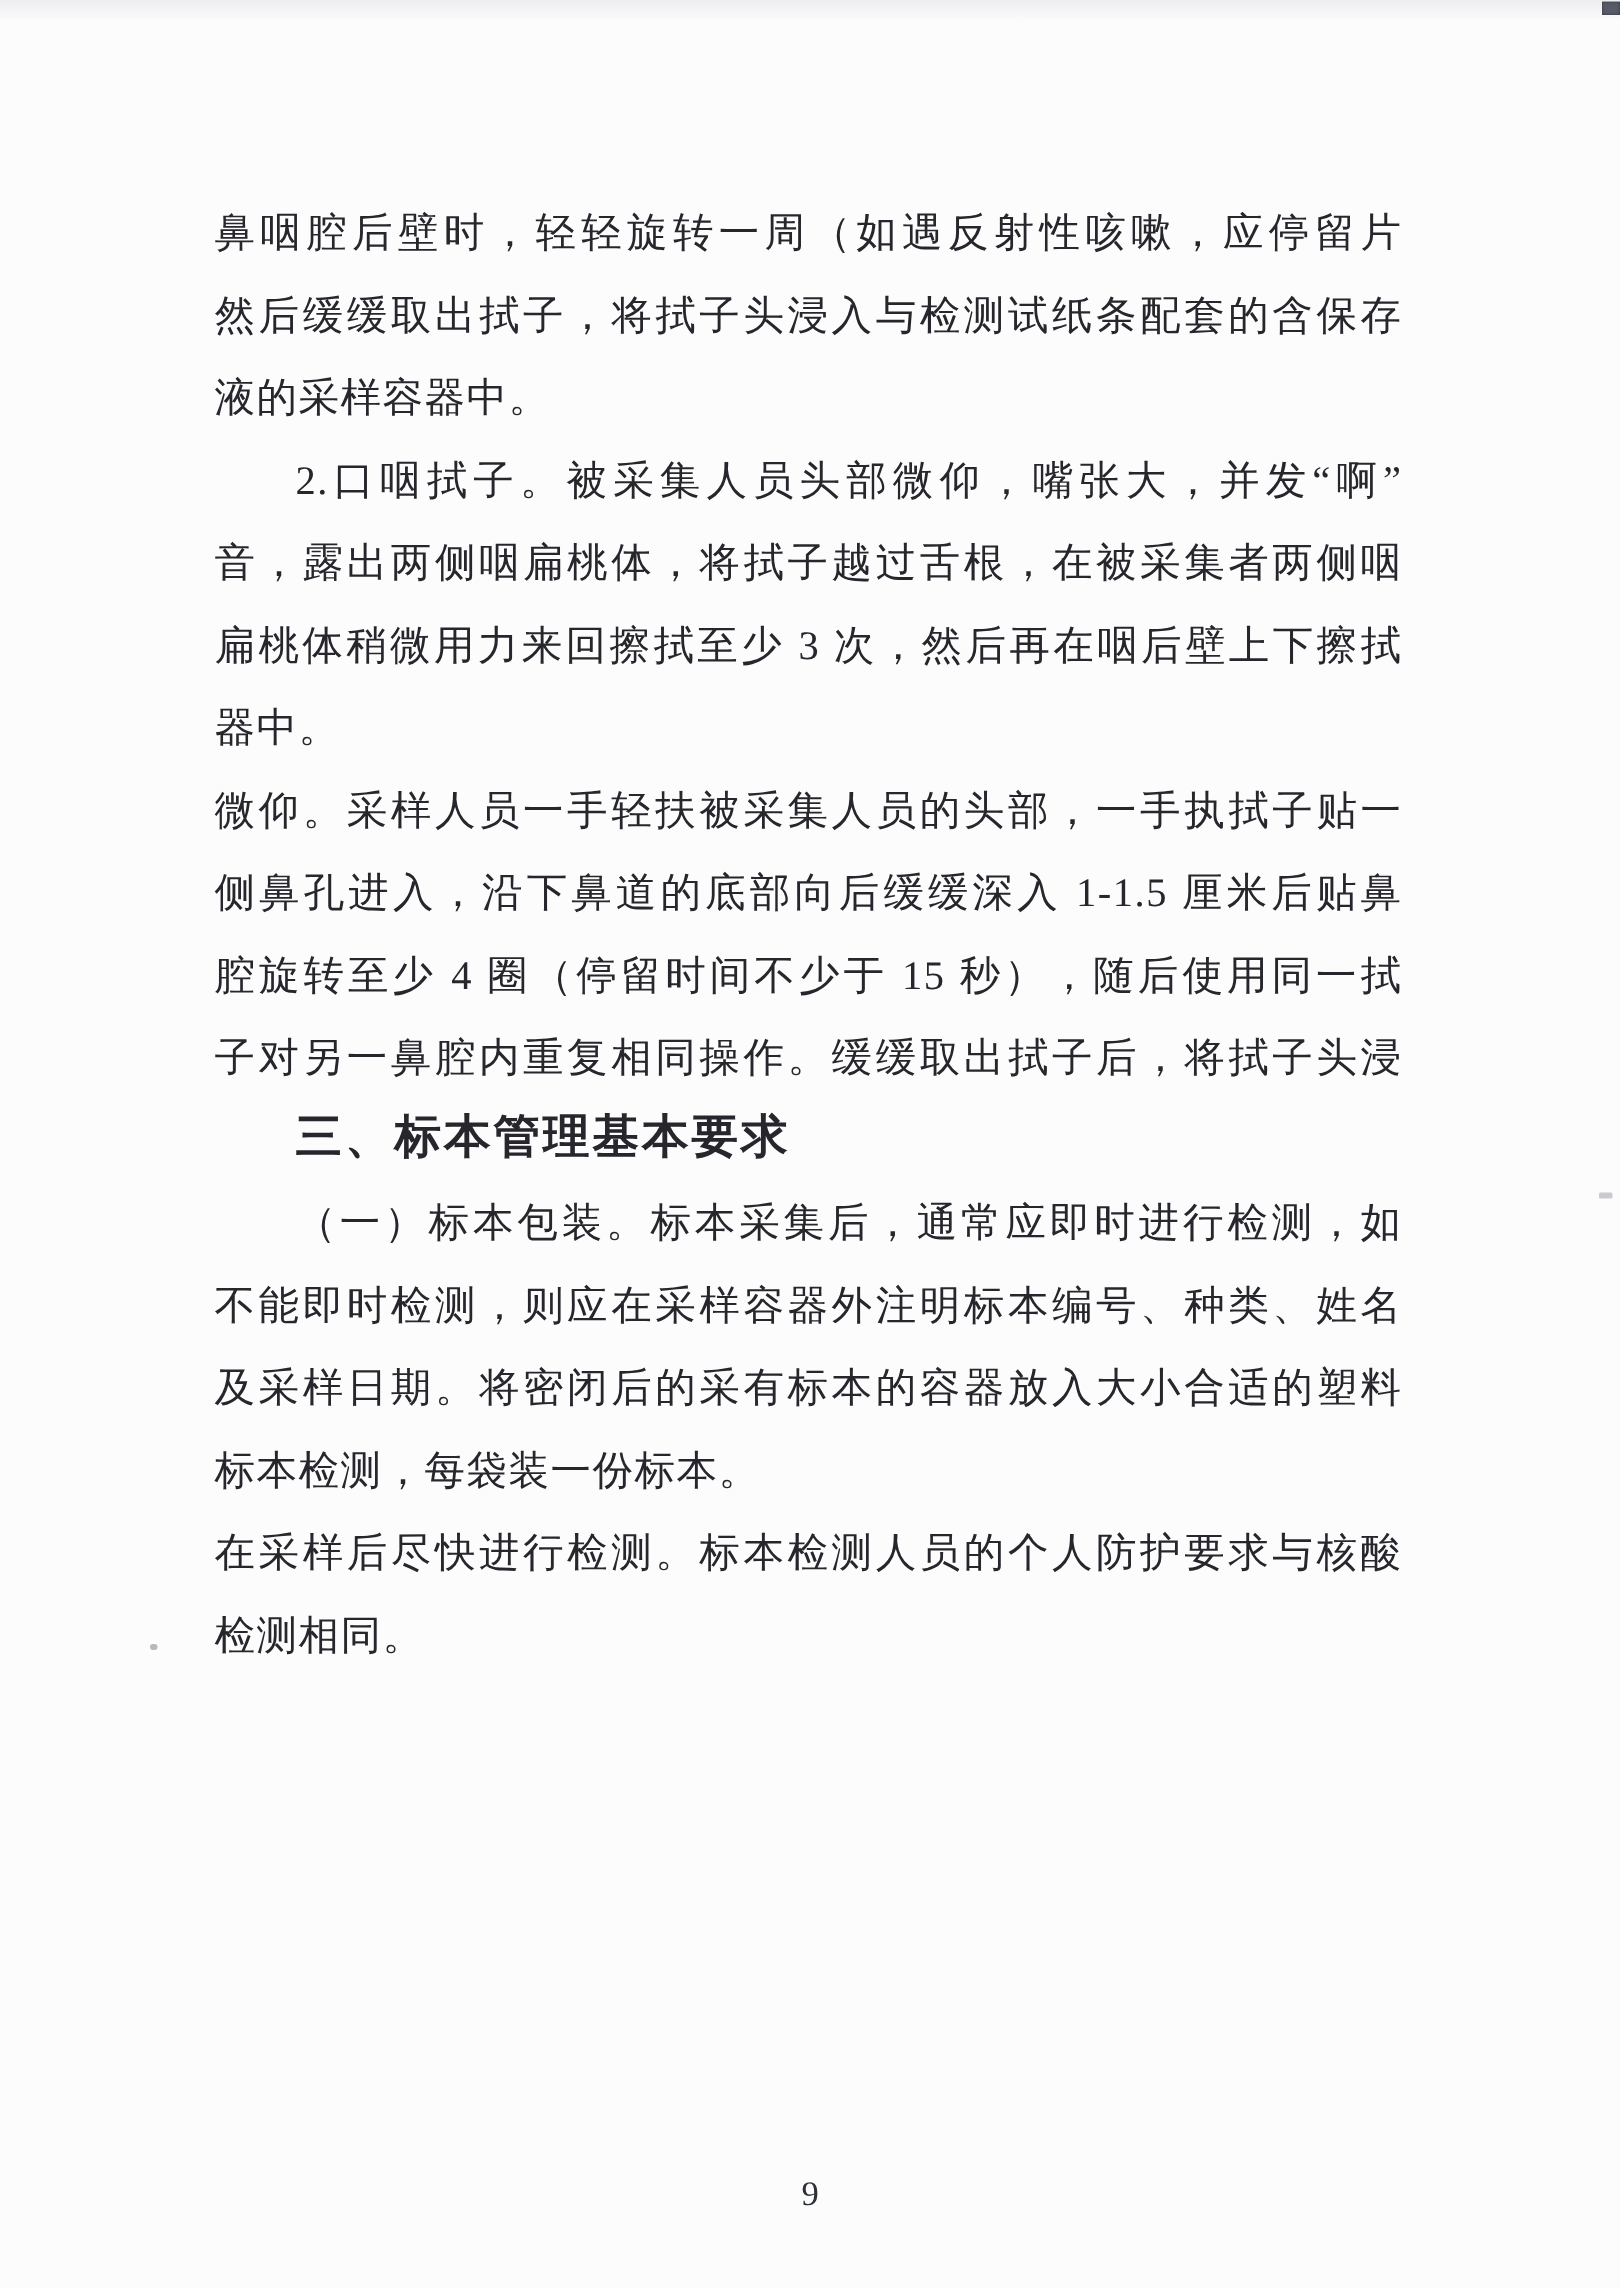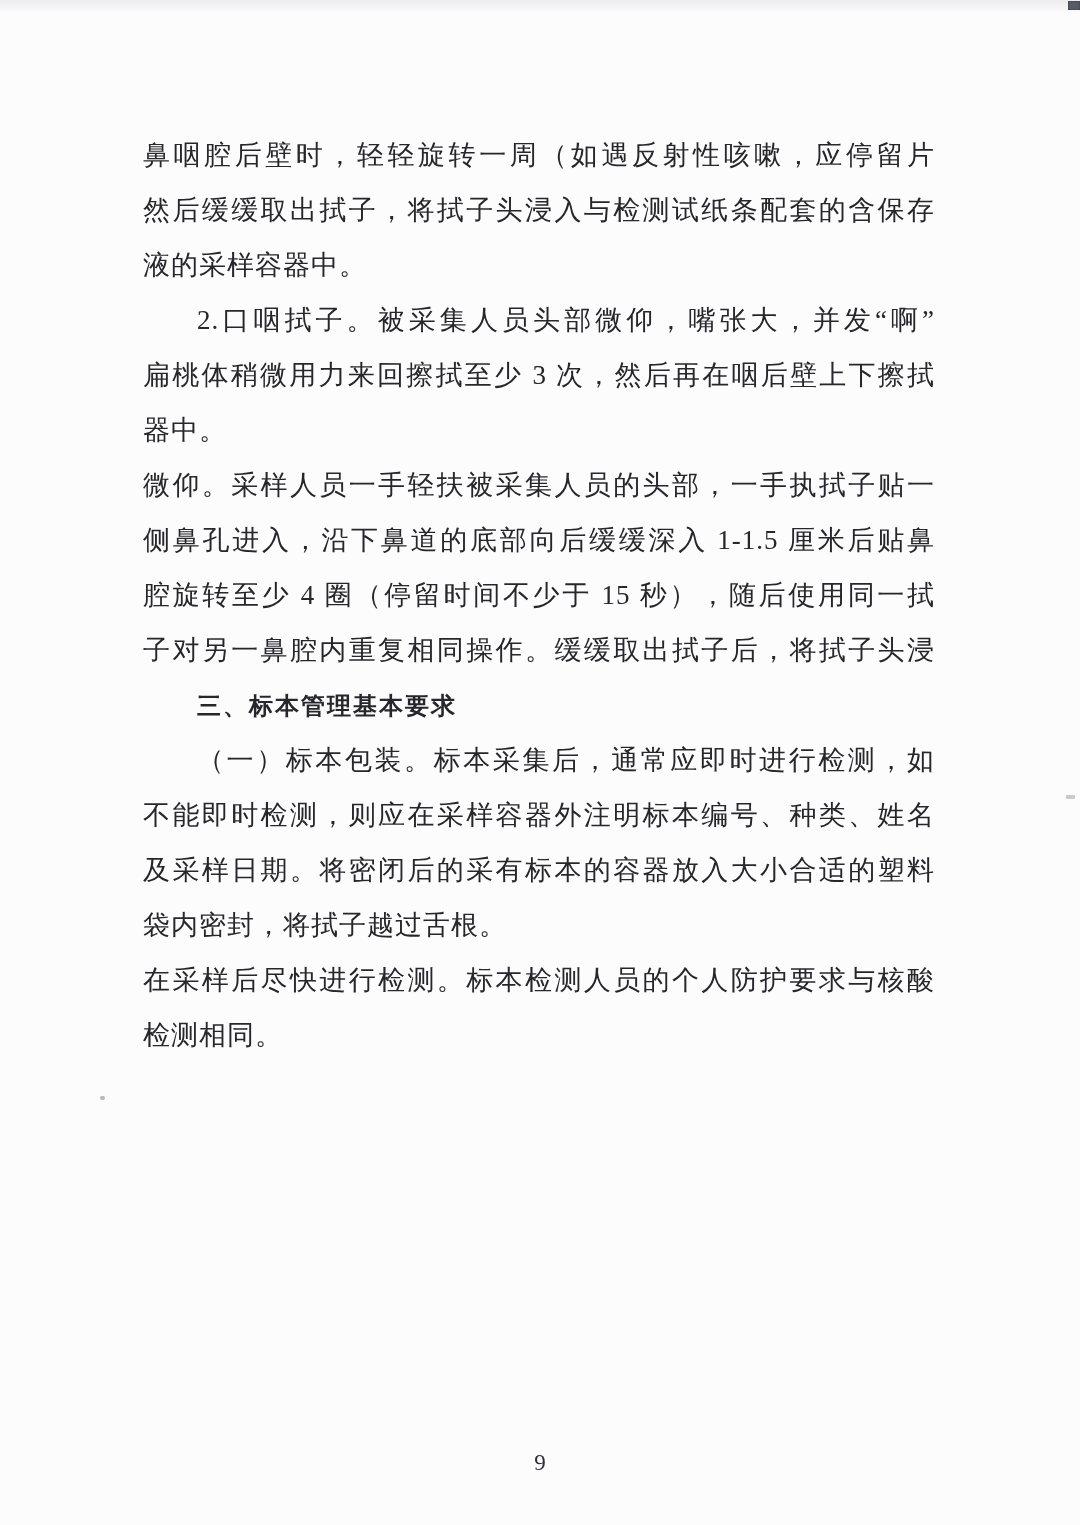--- a/index.html
+++ b/index.html
@@ -34,23 +34,23 @@
   .line.justify {
     text-align: justify;
     text-align-last: justify;
     white-space: normal;
     overflow: hidden;
     max-height: 55px;
   }
   .line.indent { padding-left: 54px; }
   .line.bold {
     font-weight: 700;
-    font-size: 24px;
+    font-size: 31px;
     letter-spacing: 2px;
-    font-family: Liberation Sans, sans-serif;
+    font-family: Liberation Mono, monospace;
   }
   .page-number {
     position: absolute;
     top: 1446px;
     left: 0;
     width: 100%;
     height: 34px;
     line-height: 34px;
     text-align: center;
     font-size: 23px;
@@ -83,29 +83,30 @@
   <div class="top-shade"></div>
   <div class="corner-mark"></div>
   <div class="edge-dash"></div>
   <div class="stray-dot"></div>
 
   <div class="text-block">
       <div class="line justify">鼻咽腔后壁时，轻轻旋转一周（如遇反射性咳嗽，应停留片刻），</div>
       <div class="line justify">然后缓缓取出拭子，将拭子头浸入与检测试纸条配套的含保存</div>
       <div class="line">液的采样容器中。</div>
       <div class="line indent justify">2.口咽拭子。被采集人员头部微仰，嘴张大，并发“啊”</div>
+      <div class="line justify">音，露出两侧咽扁桃体，将拭子越过舌根，在被采集者两侧咽</div>
       <div class="line justify">扁桃体稍微用力来回擦拭至少 3 次，然后再在咽后壁上下擦拭</div>
       <div class="line">器中。</div>
       <div class="line justify">微仰。采样人员一手轻扶被采集人员的头部，一手执拭子贴一</div>
       <div class="line justify">侧鼻孔进入，沿下鼻道的底部向后缓缓深入 1-1.5 厘米后贴鼻</div>
       <div class="line justify">腔旋转至少 4 圈（停留时间不少于 15 秒），随后使用同一拭</div>
       <div class="line justify">子对另一鼻腔内重复相同操作。缓缓取出拭子后，将拭子头浸</div>
       <div class="line indent bold">三、标本管理基本要求</div>
       <div class="line indent justify">（一）标本包装。标本采集后，通常应即时进行检测，如</div>
       <div class="line justify">不能即时检测，则应在采样容器外注明标本编号、种类、姓名</div>
       <div class="line justify">及采样日期。将密闭后的采有标本的容器放入大小合适的塑料</div>
-      <div class="line">袋内密封，将拭子越过舌根。</div>
+      <div class="line">标本检测，每袋装一份标本。</div>
       <div class="line justify">在采样后尽快进行检测。标本检测人员的个人防护要求与核酸</div>
       <div class="line">检测相同。</div>
     </div>
 
   <div class="page-number">9</div>
 </div>
 
 </body></html>

